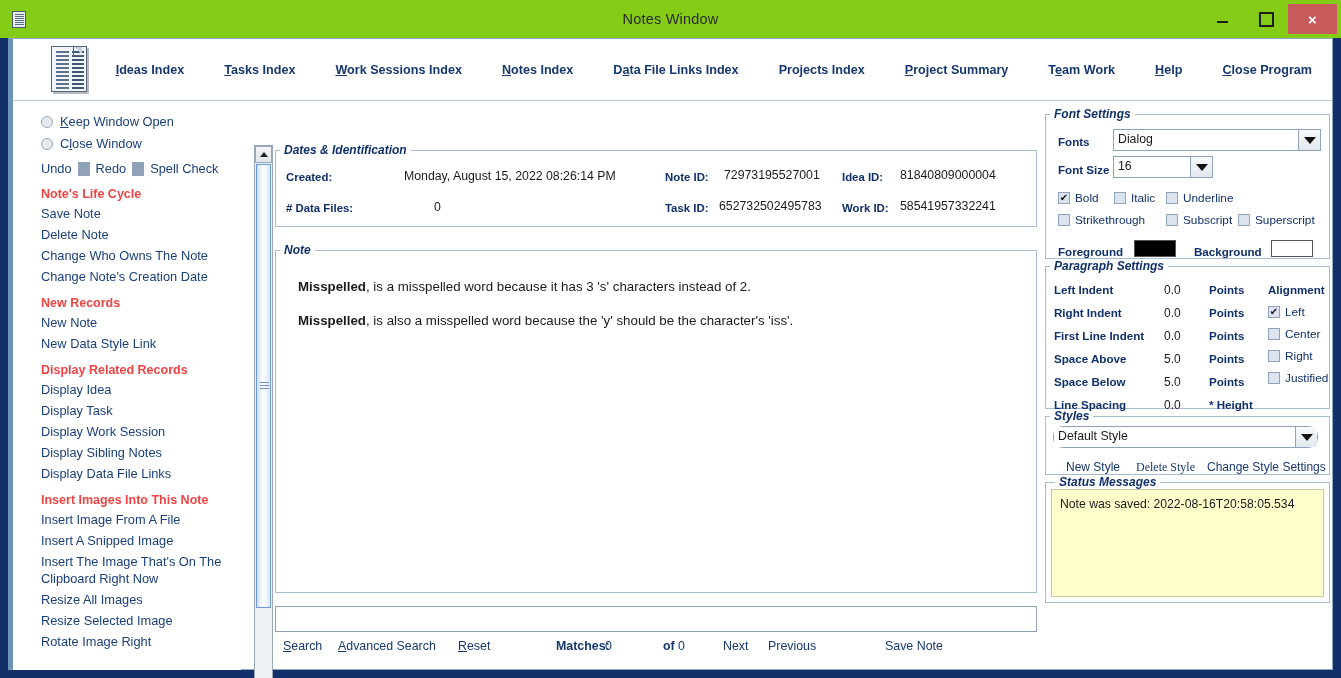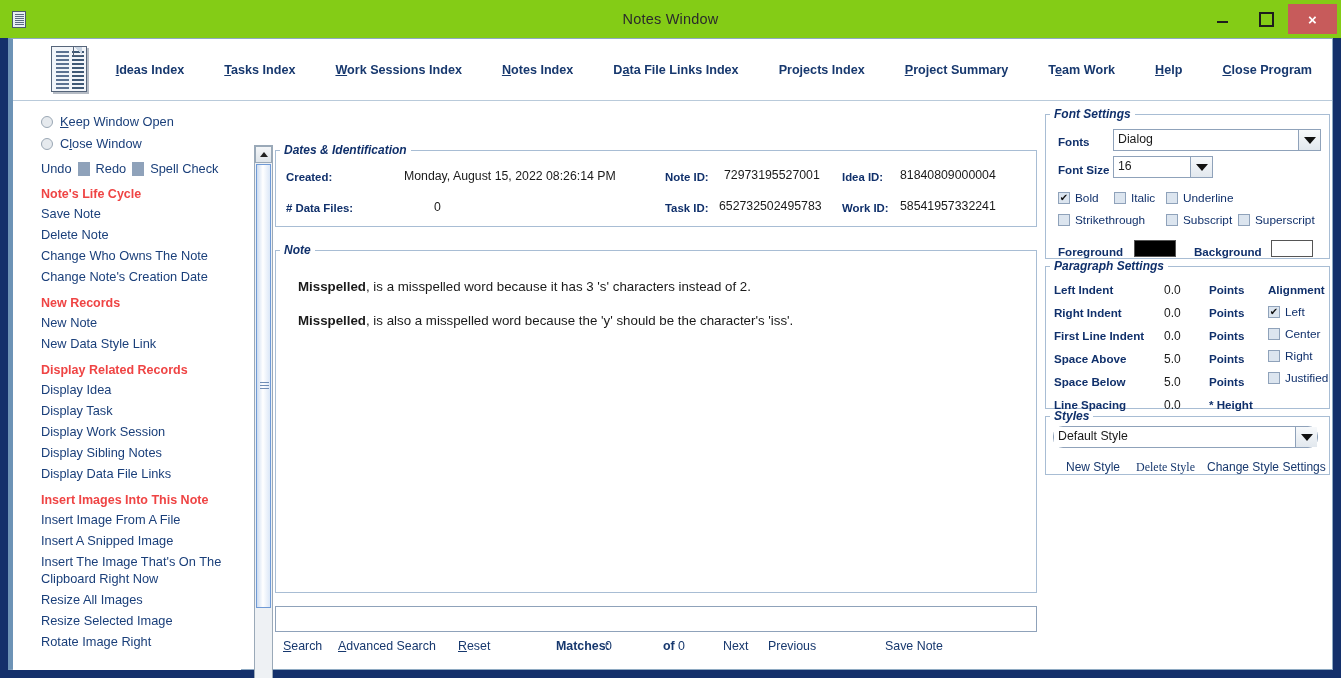--- a/index.html
+++ b/index.html
@@ -497,15 +497,19 @@
             <div class="combo-arrow">
                 <i></i>
               </div>
           </div>
           <div class="link" style="position:absolute;left:20px;top:37px;">New Style</div>
           <div class="link" style="position:absolute;left:90px;top:37px;font-family:Liberation Serif, serif;">Delete Style</div>
           <div class="link" style="position:absolute;left:161px;top:37px;">Change Style Settings</div>
         </div>
       </fieldset>
 
+      <fieldset class="grp rgrp" style="height:128px;padding:0 5px 5px 5px;">
+        <legend class="rlbl">Status Messages</legend>
+        <div class="status-box">Note was saved:  2022-08-16T20:58:05.534</div>
+      </fieldset>
     </div>
   </div>
 </div>
 
 </body></html>

